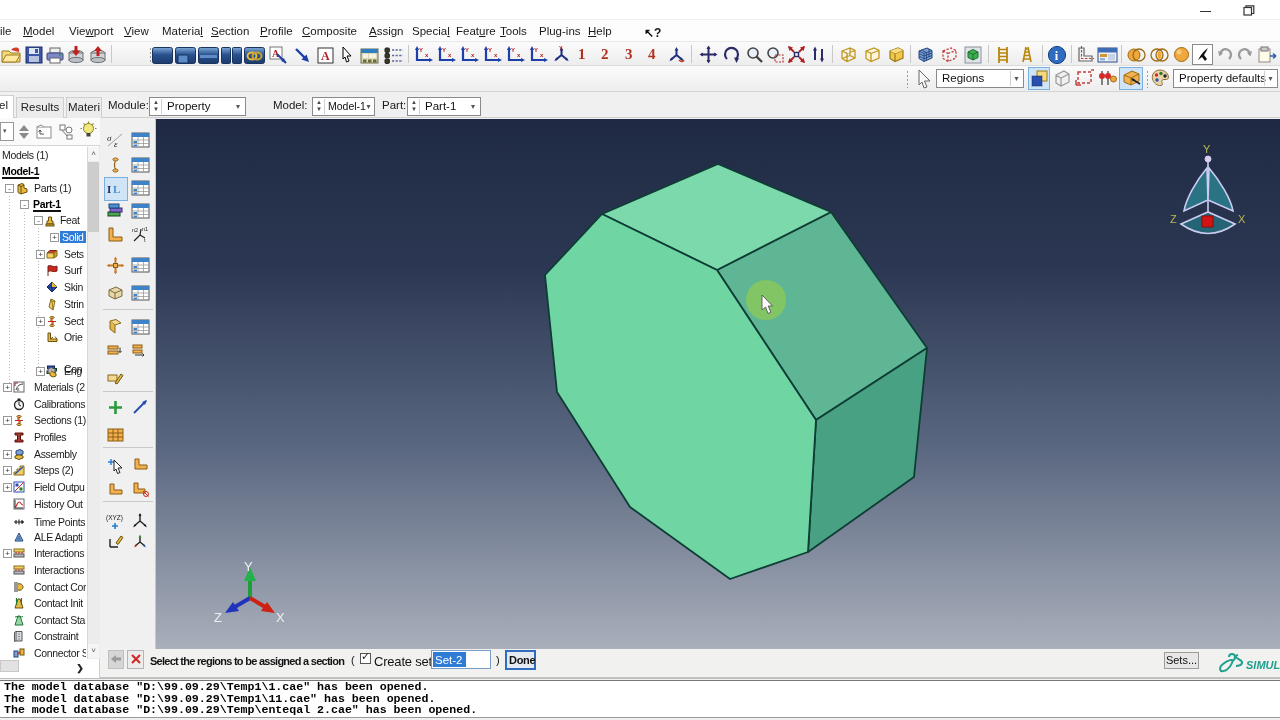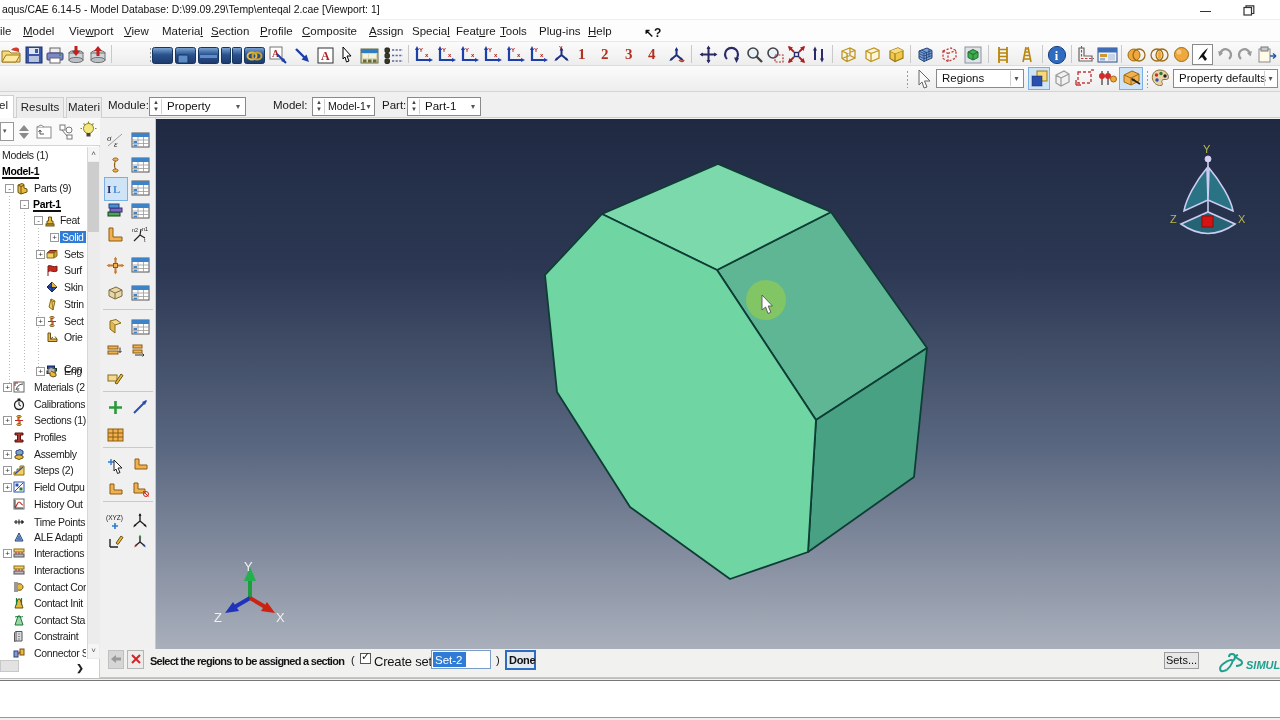--- a/index.html
+++ b/index.html
@@ -26,21 +26,20 @@
 .conin{position:absolute;left:0px;top:1px;width:1280px;height:38px;background:#fff;border-top:1.5px solid #777;border-bottom:1px solid #999}
 .contx{font-family:"Liberation Mono",monospace;font-size:11.6px;font-weight:bold;color:#000;line-height:11.7px;white-space:pre;position:absolute;left:4px;top:2px}
 .trrow{position:absolute;left:0;height:17px;font-size:10.5px;letter-spacing:-0.35px;color:#1c1c1c;white-space:nowrap}
 .pmbox{position:absolute;width:9px;height:9px;border:1px solid #999;background:#fff;font-size:8px;line-height:7px;text-align:center;color:#333}
 .treescroll{position:absolute;left:87px;top:147px;width:13px;height:512px;background:#ececec;border-left:1px solid #d8d8d8}
 .btn{background:#e7e7e7;border:1px solid #9c9c9c;font-size:11px;color:#111;text-align:center}
 .ptext{font-size:11px;font-weight:700;color:#141414;letter-spacing:-0.73px}
 </style></head>
 <body>
 <div class="ab titlebar">
-    <span class="ab tbtext">aqus/CAE 6.14-5 - Model Database: D:\99.09.29\Temp\enteqal 2.cae [Viewport: 1]</span>
 <span class="ab" style="left:1200px;top:3px;width:14px;height:14px;border-bottom:1.5px solid #333;height:9px;width:11px"></span>
 <svg class="ab" style="left:1243px;top:5px" width="12" height="11" viewBox="0 0 12 11">
       <rect x="1" y="2.5" width="7.5" height="7.5" fill="#fff" stroke="#333" stroke-width="1.2"></rect>
       <path d="M3 2.5 L3 0.8 L10.8 0.8 L10.8 8.5 L8.5 8.5" fill="none" stroke="#333" stroke-width="1.2"></path>
     </svg>
 </div>
 <div class="ab menubar"></div>
 <span class="ab mi" style="left:0px">ile</span>
 <span class="ab mi" style="left:23px"><u>M</u>odel</span>
 <span class="ab mi" style="left:69px">Vie<u>w</u>port</span>
@@ -431,21 +430,21 @@
   </div>
 <div class="trrow" style="top:164px;width:86px;overflow:hidden">
     <span style="position:absolute;left:2px;top:1px;border-bottom:2px solid #111;font-weight:bold;color:#000;">Model-1</span>
   </div>
 <div class="trrow" style="top:181px;width:86px;overflow:hidden">
     <span class="pmbox" style="left:5px;top:3px">-</span>
     <svg style="position:absolute;left:16px;top:1px" width="12" height="13" viewBox="0 0 12 13">
       <path d="M2 3 L6 1.5 L8 2.5 L8 6 L11 7 L11 10 L5 12 L2 10.5 Z" fill="#e8b93e" stroke="#6b5210"></path>
       <path d="M2 3 L5 4.5 L5 12 M5 4.5 L8 3.2" fill="none" stroke="#6b5210"></path>
     </svg>
-    <span style="position:absolute;left:34px;top:1px;">Parts (9)</span>
+    <span style="position:absolute;left:34px;top:1px;">Parts (1)</span>
   </div>
 <div class="trrow" style="top:197px;width:86px;overflow:hidden">
     <span class="pmbox" style="left:20px;top:3px">-</span>
     <span style="position:absolute;left:33px;top:1px;border-bottom:2px solid #111;font-weight:bold;color:#000;">Part-1</span>
   </div>
 <div class="trrow" style="top:213px;width:86px;overflow:hidden">
     <span class="pmbox" style="left:34px;top:3px">-</span>
     <svg style="position:absolute;left:44px;top:1px" width="12" height="13" viewBox="0 0 12 13">
       <path d="M3 10 L9 10 L9 7 L7.5 7 L7.5 3 L4.5 3 L4.5 7 L3 7 Z" fill="#e8b93e" stroke="#6b5210"></path>
       <rect x="2" y="10" width="8" height="2" fill="#caa12c" stroke="#6b5210"></rect>
@@ -867,12 +866,15 @@
 <svg class="ab" style="left:1216px;top:650px" width="64" height="26" viewBox="0 0 64 26">
     <g fill="none" stroke="#1fa08e" stroke-width="2">
       <path d="M10 20 C4 24 2 18 7 14 C12 10 18 8 16 13 C14 18 8 22 10 20 Z"></path>
       <path d="M13 7 C13 3 19 3 19 7 C19 10 16 11 16 11"></path>
       <path d="M20 16 C26 16 28 12 24 10 C20 8 18 6 22 5"></path>
     </g>
     <text x="30" y="19" font-size="11" font-style="italic" fill="#1fa08e" font-family="Liberation Sans" font-weight="bold">SIMUL</text>
   </svg>
 <div class="ab console">
     <div class="conin"></div>
+    <div class="contx">The model database "D:\99.09.29\Temp1\1.cae" has been opened.
+The model database "D:\99.09.29\Temp1\11.cae" has been opened.
+The model database "D:\99.09.29\Temp\enteqal 2.cae" has been opened.</div>
   </div>
 </body></html>

